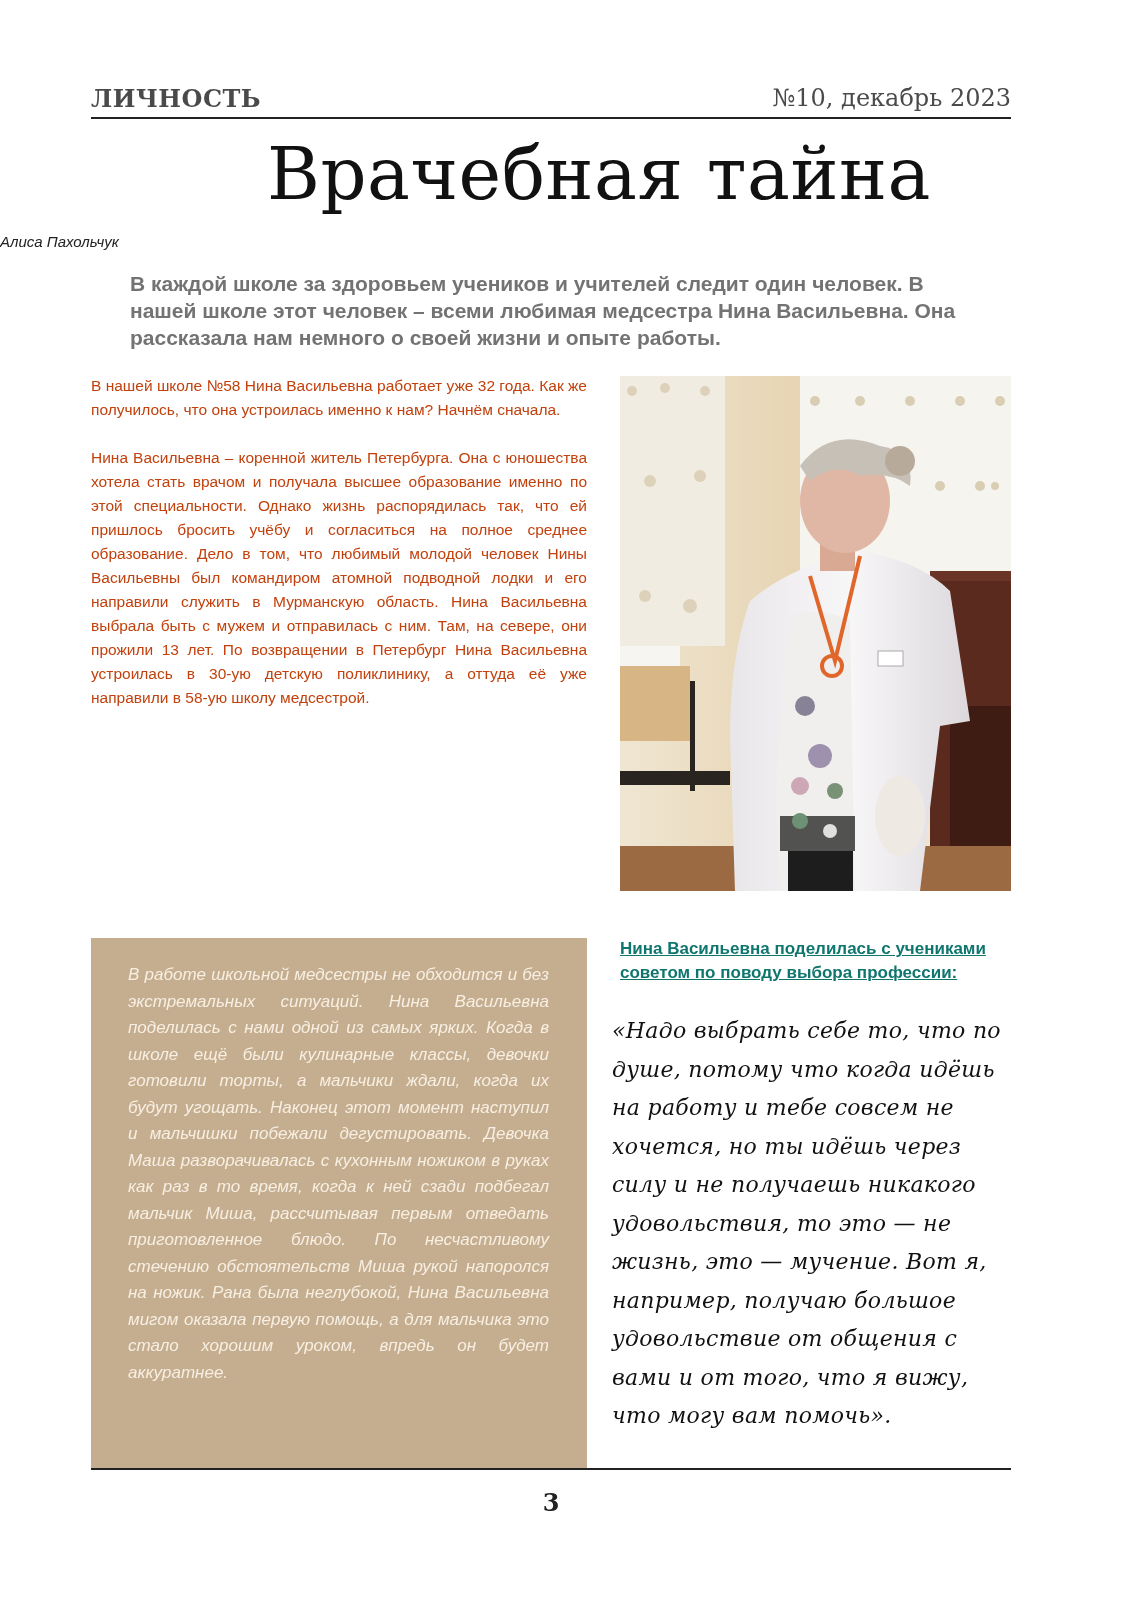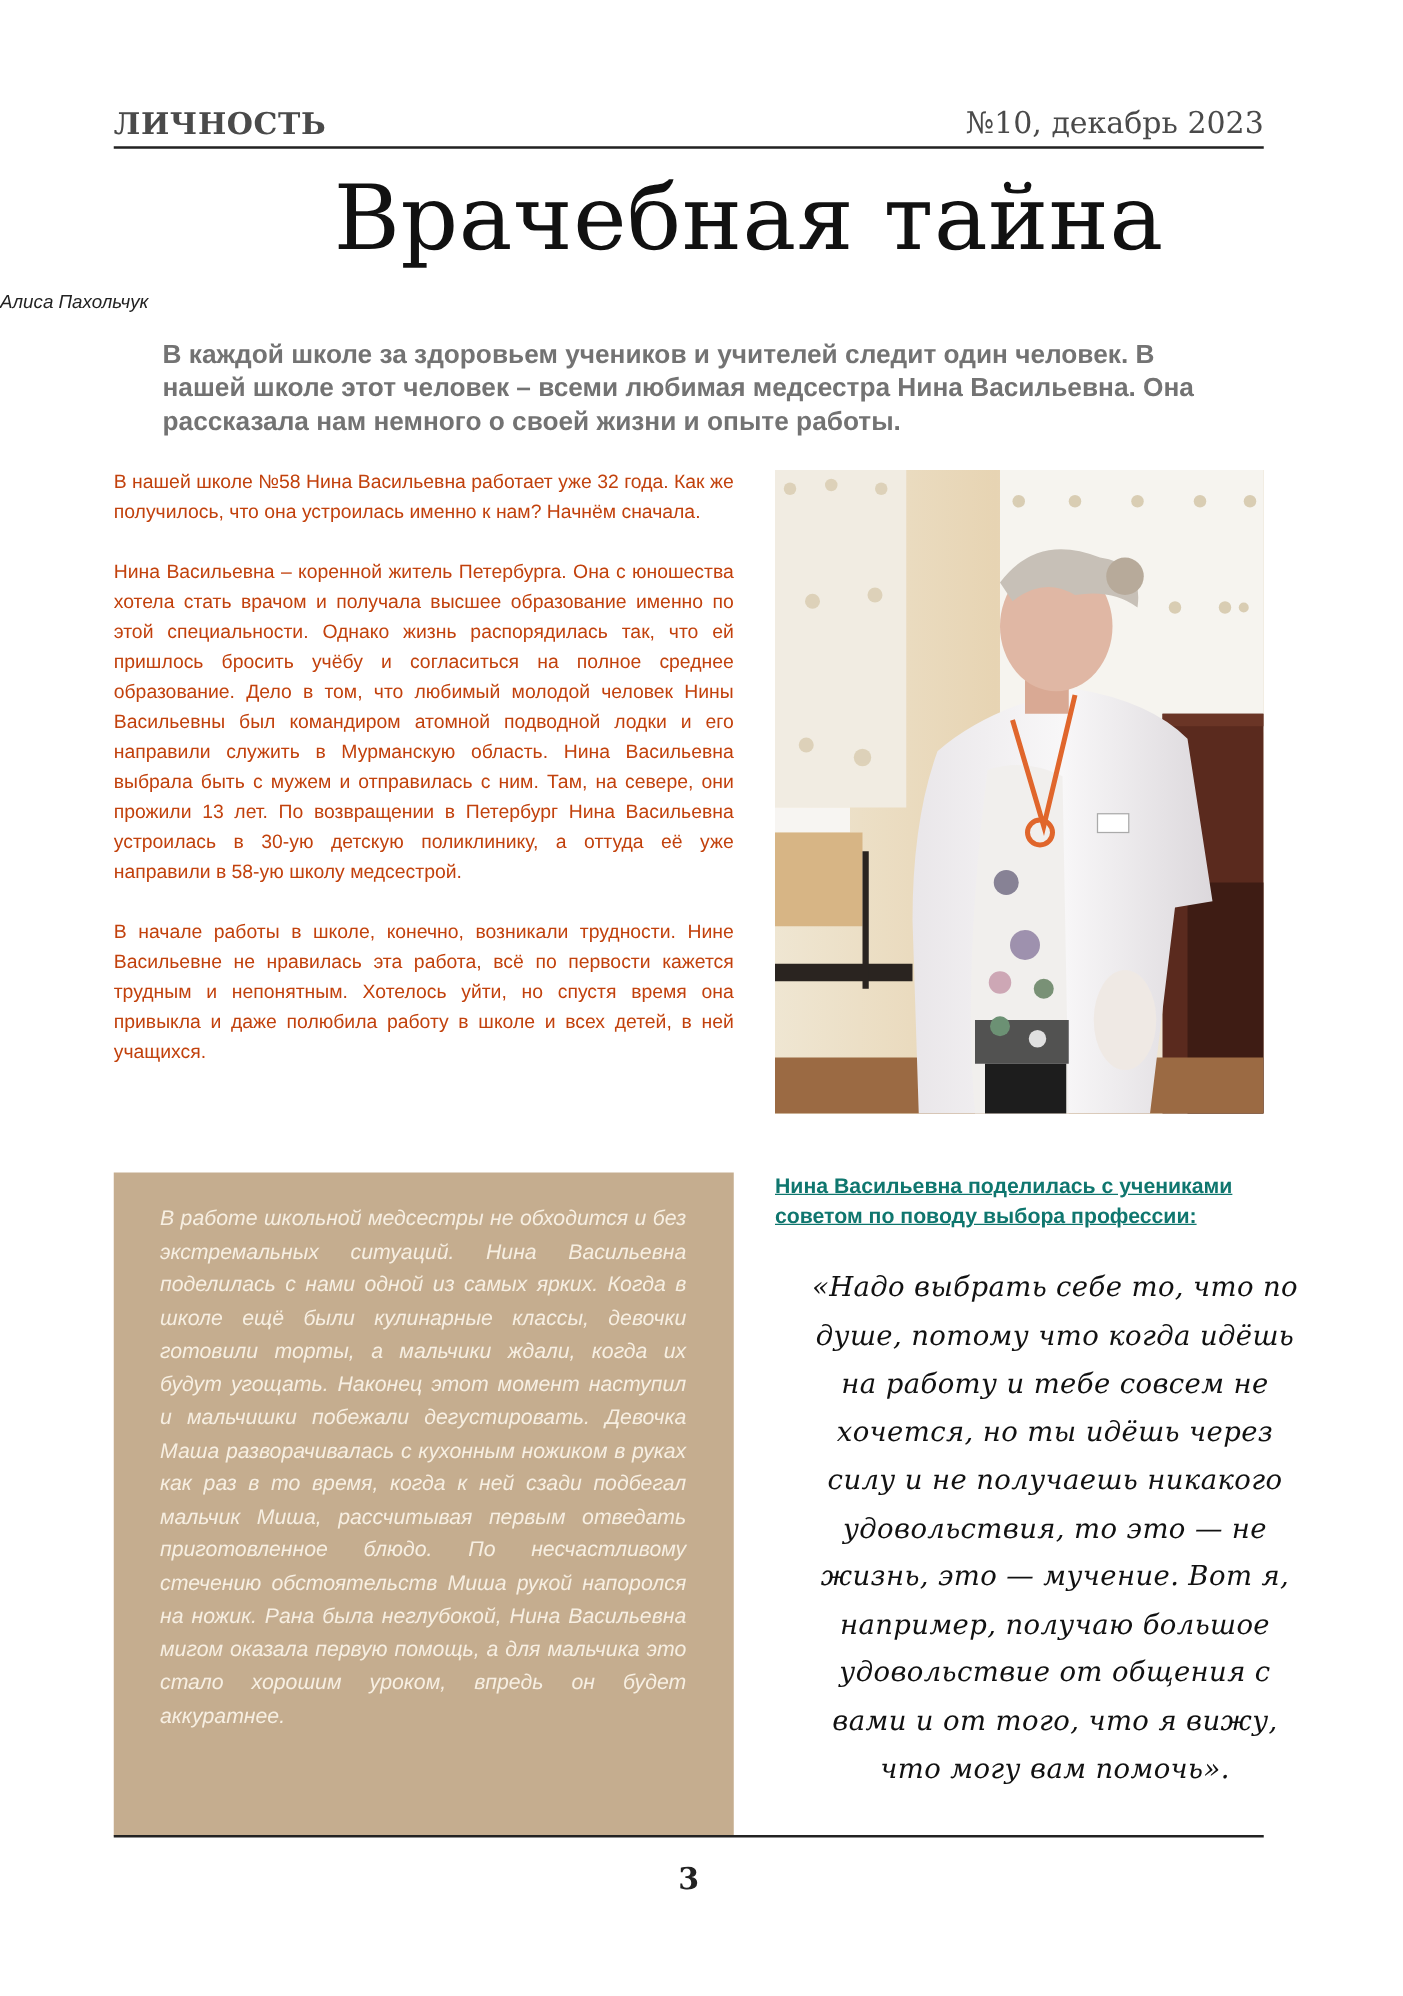--- a/index.html
+++ b/index.html
@@ -16,40 +16,39 @@
 
   .body-col { left: 91px; top: 374px; width: 496px; font-family: "Liberation Sans", sans-serif; font-size: 15.5px; line-height: 24px; color: #c2410c; }
   .body-col p { margin: 0 0 24px 0; text-align: justify; }
 
   .photo { left: 620px; top: 376px; width: 391px; height: 515px; overflow: hidden; background: #e8dcc4; }
 
   .story-box { left: 91px; top: 938px; width: 496px; height: 531px; background: #c5ad8f; }
   .story-text { left: 128px; top: 962px; width: 421px; font-family: "Liberation Sans", sans-serif; font-style: italic; font-size: 17px; line-height: 26.5px; color: #f7efe2; text-align: justify; }
 
   .quote-intro { left: 620px; top: 937px; width: 395px; font-family: "Liberation Sans", sans-serif; font-weight: bold; font-size: 17px; line-height: 24px; color: #0f766e; text-decoration: underline; }
-  .quote { left: 612px; top: 1012px; width: 400px; text-align: center; font-family: "DejaVu Serif", serif; font-style: italic; font-size: 22px; line-height: 38.5px; color: #111; letter-spacing: 0.3px; margin-left: 32px; }
+  .quote { left: 612px; top: 1012px; width: 400px; text-align: left; font-family: "DejaVu Serif", serif; font-style: italic; font-size: 22px; line-height: 38.5px; color: #111; letter-spacing: 0.3px; }
 
   .bottom-rule { left: 91px; top: 1468px; width: 920px; height: 2px; background: #222; }
   .page-num { left: 0; top: 1488px; width: 1102px; text-align: center; font-family: "DejaVu Serif", serif; font-weight: bold; font-size: 24px; color: #222; }
 </style>
 </head>
 <body>
 
 <div class="abs hdr-section">ЛИЧНОСТЬ</div>
 <div class="abs hdr-issue">№10, декабрь 2023</div>
 <div class="abs hdr-rule"></div>
 
 <h1 class="abs title" style="margin:0;font-weight:normal;padding-left:48px;">Врачебная тайна</h1>
 <div class="abs byline">Алиса Пахольчук</div>
 <div class="abs lead">В каждой школе за здоровьем учеников и учителей следит один человек. В нашей школе этот человек – всеми любимая медсестра Нина Васильевна. Она рассказала нам немного о своей жизни и опыте работы.</div>
 
 <div class="abs body-col">
   <p>В нашей школе №58 Нина Васильевна работает уже 32 года. Как же получилось, что она устроилась именно к нам? Начнём сначала.</p>
   <p>Нина Васильевна – коренной житель Петербурга. Она с юношества хотела стать врачом и получала высшее образование именно по этой специальности. Однако жизнь распорядилась так, что ей пришлось бросить учёбу и согласиться на полное среднее образование. Дело в том, что любимый молодой человек Нины Васильевны был командиром атомной подводной лодки и его направили служить в Мурманскую область. Нина Васильевна выбрала быть с мужем и отправилась с ним. Там, на севере, они прожили 13 лет. По возвращении в Петербург Нина Васильевна устроилась в 30-ую детскую поликлинику, а оттуда её уже направили в 58-ую школу медсестрой.</p>
-  <p>В начале работы в школе, конечно, возникали трудности. Нине Васильевне не нравилась эта работа, всё по первости кажется трудным и непонятным. Хотелось уйти, но спустя время она привыкла и даже полюбила работу в школе и всех детей, в ней учащихся.</p>
 </div>
 
 <div class="abs photo" title="Нина Васильевна в белом медицинском халате">
   <svg width="391" height="515" viewBox="0 0 391 515" xmlns="http://www.w3.org/2000/svg">
     <defs>
       <linearGradient id="wall" x1="0" y1="0" x2="1" y2="0">
         <stop offset="0" stop-color="#efe6d2"></stop>
         <stop offset="0.45" stop-color="#e7d4b3"></stop>
         <stop offset="1" stop-color="#f3efe6"></stop>
       </linearGradient>

